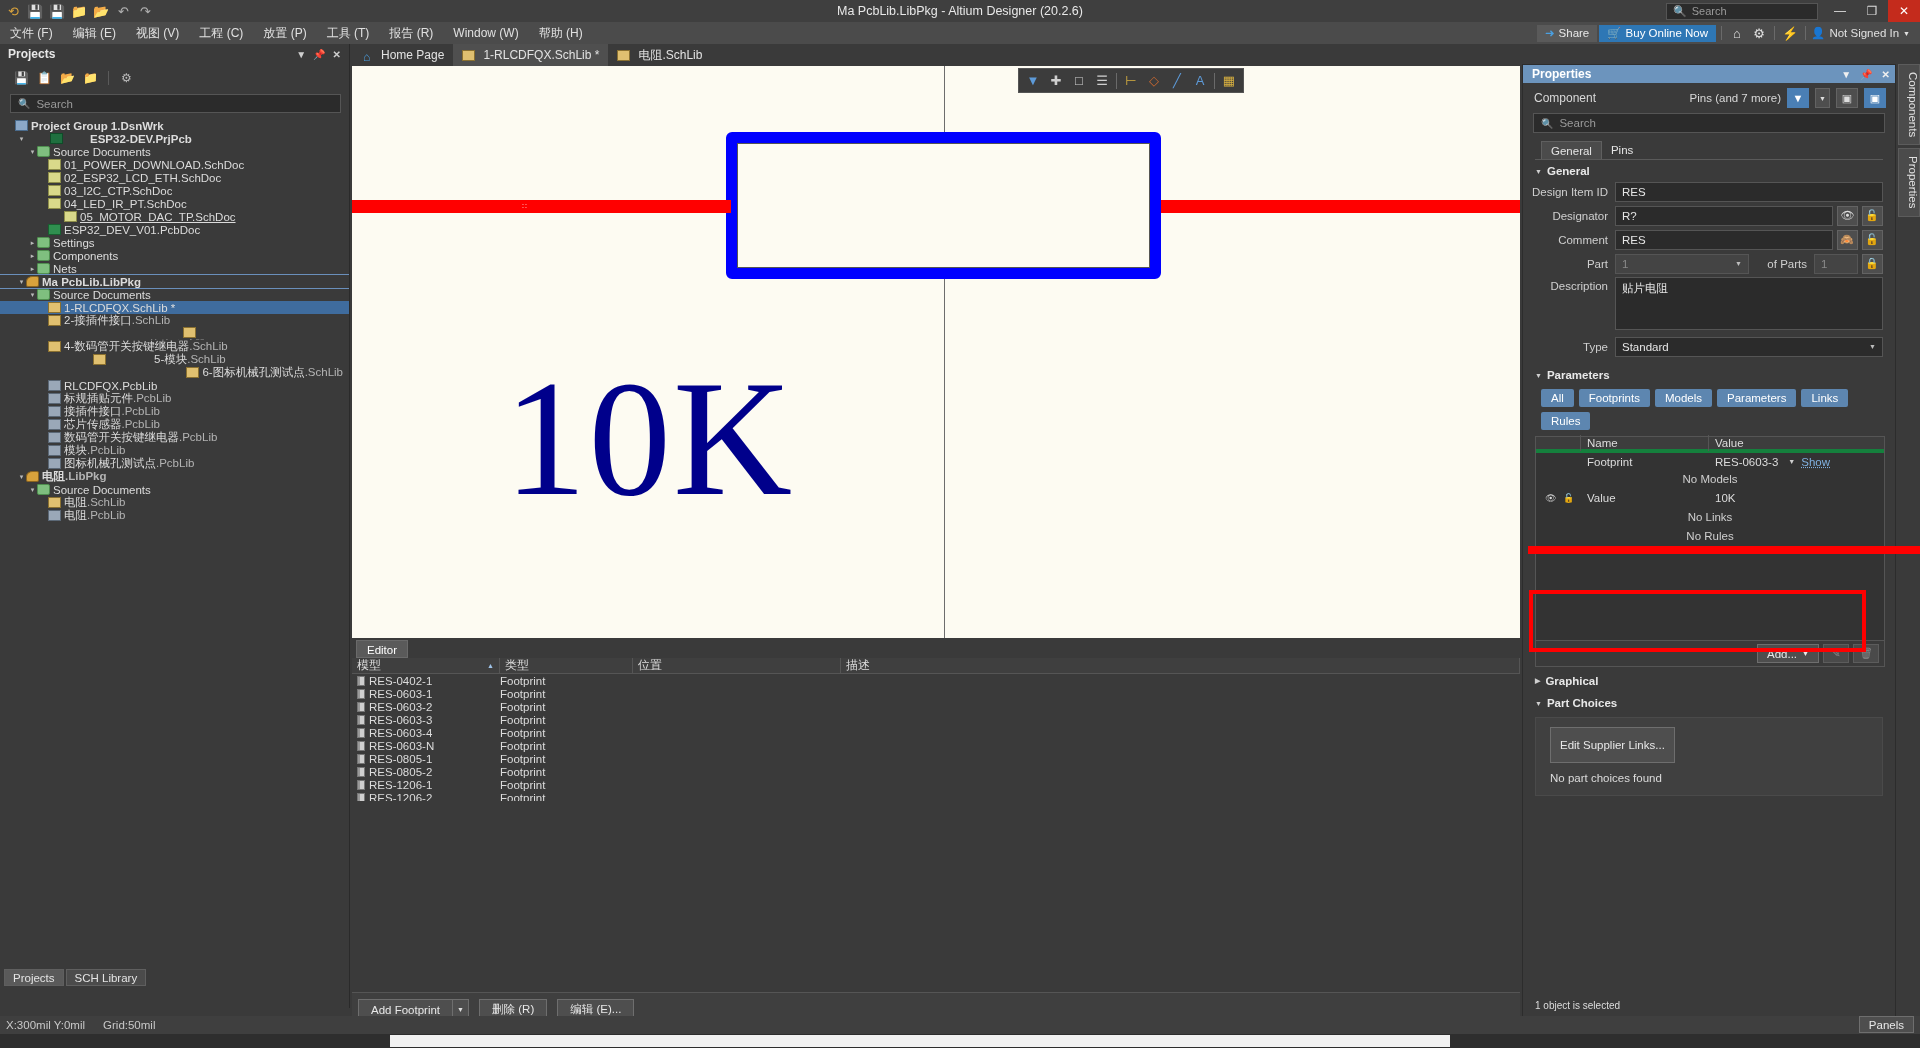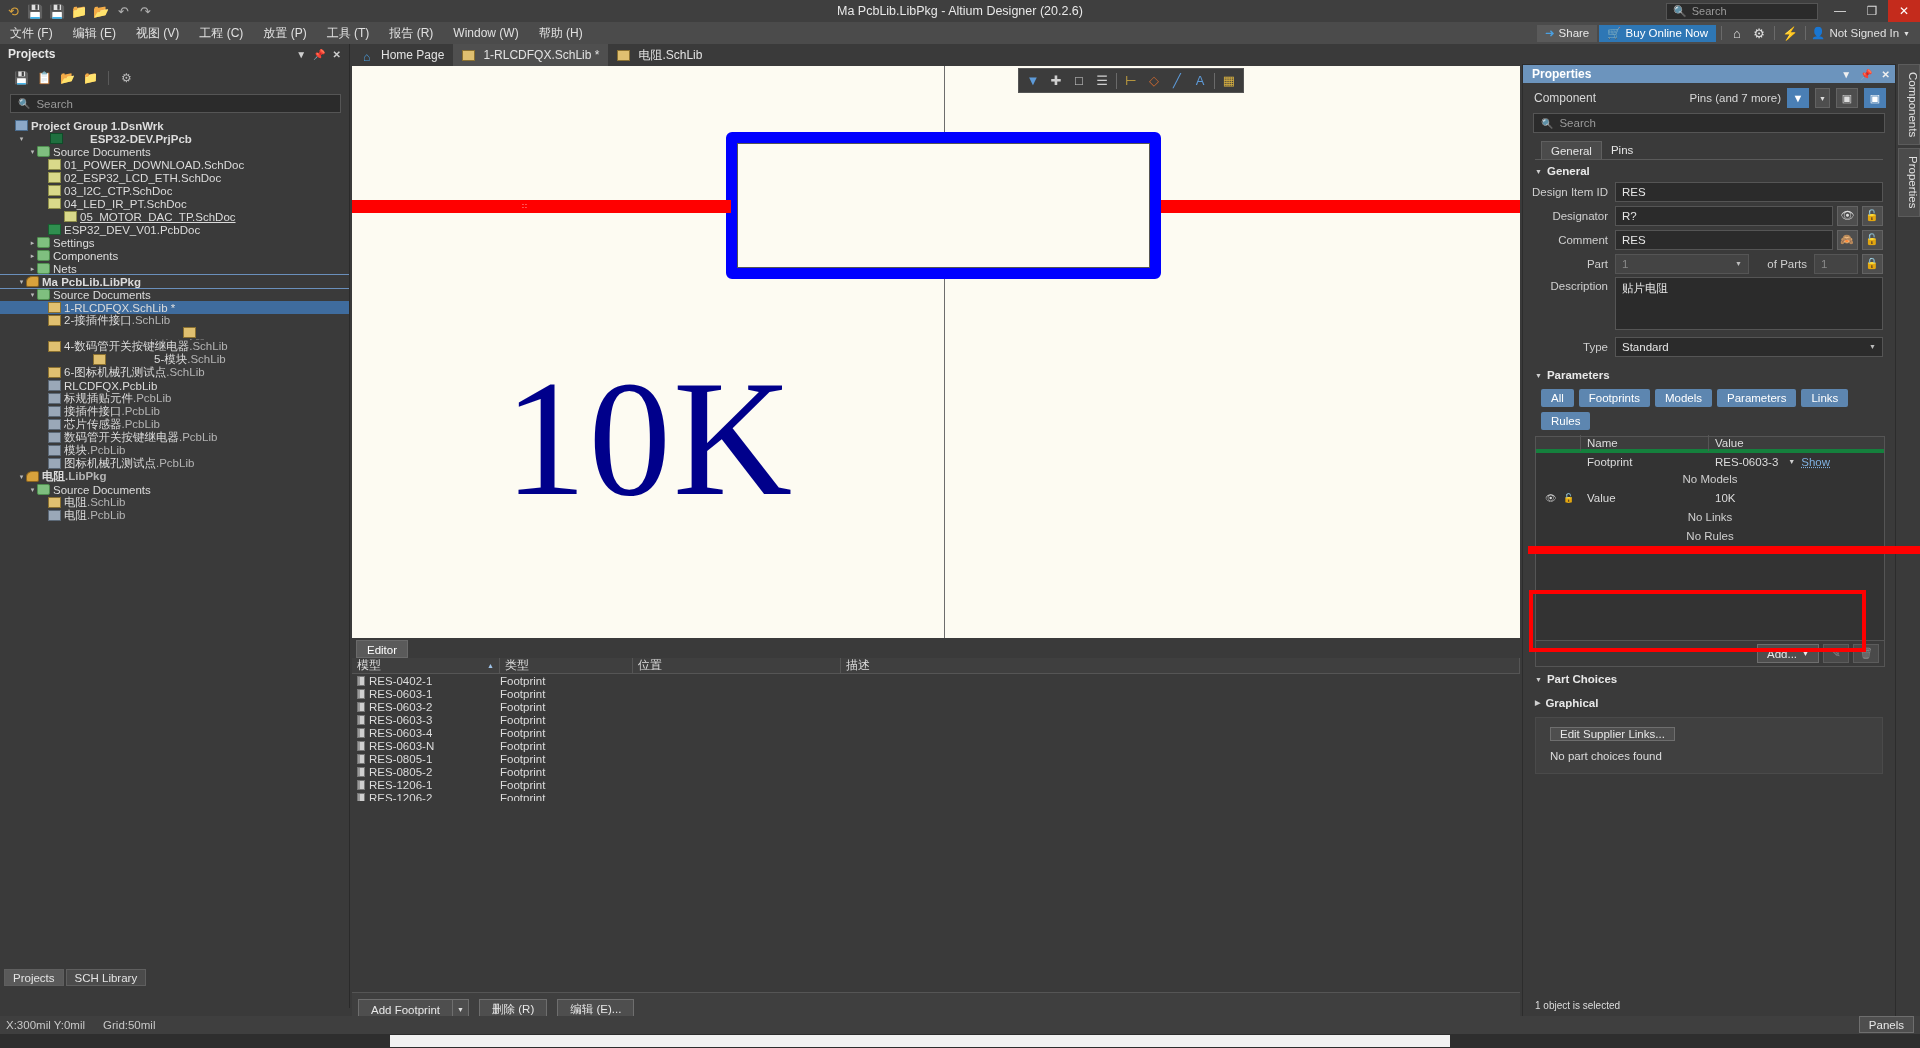--- a/index.html
+++ b/index.html
@@ -388,21 +388,21 @@
         <div class="trow" style="padding-left: 39px;">
           <span class="arw"></span>
           <span class="tico ico-schlib"></span>
           <span class="tlabel">4-数码管开关按键继电器<span class="tail">.SchLib</span></span>
         </div>
         <div class="trow" style="padding-left: 39px; gap: 45px;">
           <span class="arw"></span>
           <span class="tico ico-schlib"></span>
           <span class="tlabel">5-模块<span class="tail">.SchLib</span></span>
         </div>
-        <div class="trow" style="padding-left: 39px;">
+        <div class="trow" style="padding-left: 39px; justify-content: flex-end;">
           <span class="arw"></span>
           <span class="tico ico-schlib"></span>
           <span class="tlabel">6-图标机械孔测试点<span class="tail">.SchLib</span></span>
         </div>
         <div class="trow" style="padding-left: 39px;">
           <span class="arw"></span>
           <span class="tico ico-pcblib"></span>
           <span class="tlabel">RLCDFQX.PcbLib</span>
         </div>
         <div class="trow" style="padding-left: 39px;">
@@ -769,31 +769,31 @@
       <div class="addrow">
         <div class="sbtn">
           <span>Add...</span>
           <span style="font-size:7px">▼</span>
         </div>
         <div class="ebtn">✎</div>
         <div class="ebtn">🗑</div>
       </div>
     </div>
 
+    <div class="sect-title" style="padding-top:8px">
+      <span class="caret">▶</span>
+      <span>Graphical</span>
+    </div>
+
     <div class="sect-title" style="padding-top:6px">
       <span class="caret">▼</span>
       <span>Part Choices</span>
     </div>
-
-    <div class="sect-title" style="padding-top:8px">
-      <span class="caret">▶</span>
-      <span>Graphical</span>
-    </div>
     <div class="pc-box">
-      <div class="sbtn" style="width:fit-content;height:14px">Edit Supplier Links...</div>
+      <div class="sbtn" style="width:fit-content;height:36px">Edit Supplier Links...</div>
       <div class="pc-note">No part choices found</div>
     </div>
 
     <div class="statusline">1 object is selected</div>
   </div>
 
   <div class="redrect" style="left:1528px; top:546px; width:546px; height:0;"></div>
   <div class="redrect" style="left:1529px; top:590px; width:337px; height:62px;"></div>
 
   <div class="vtabs">

